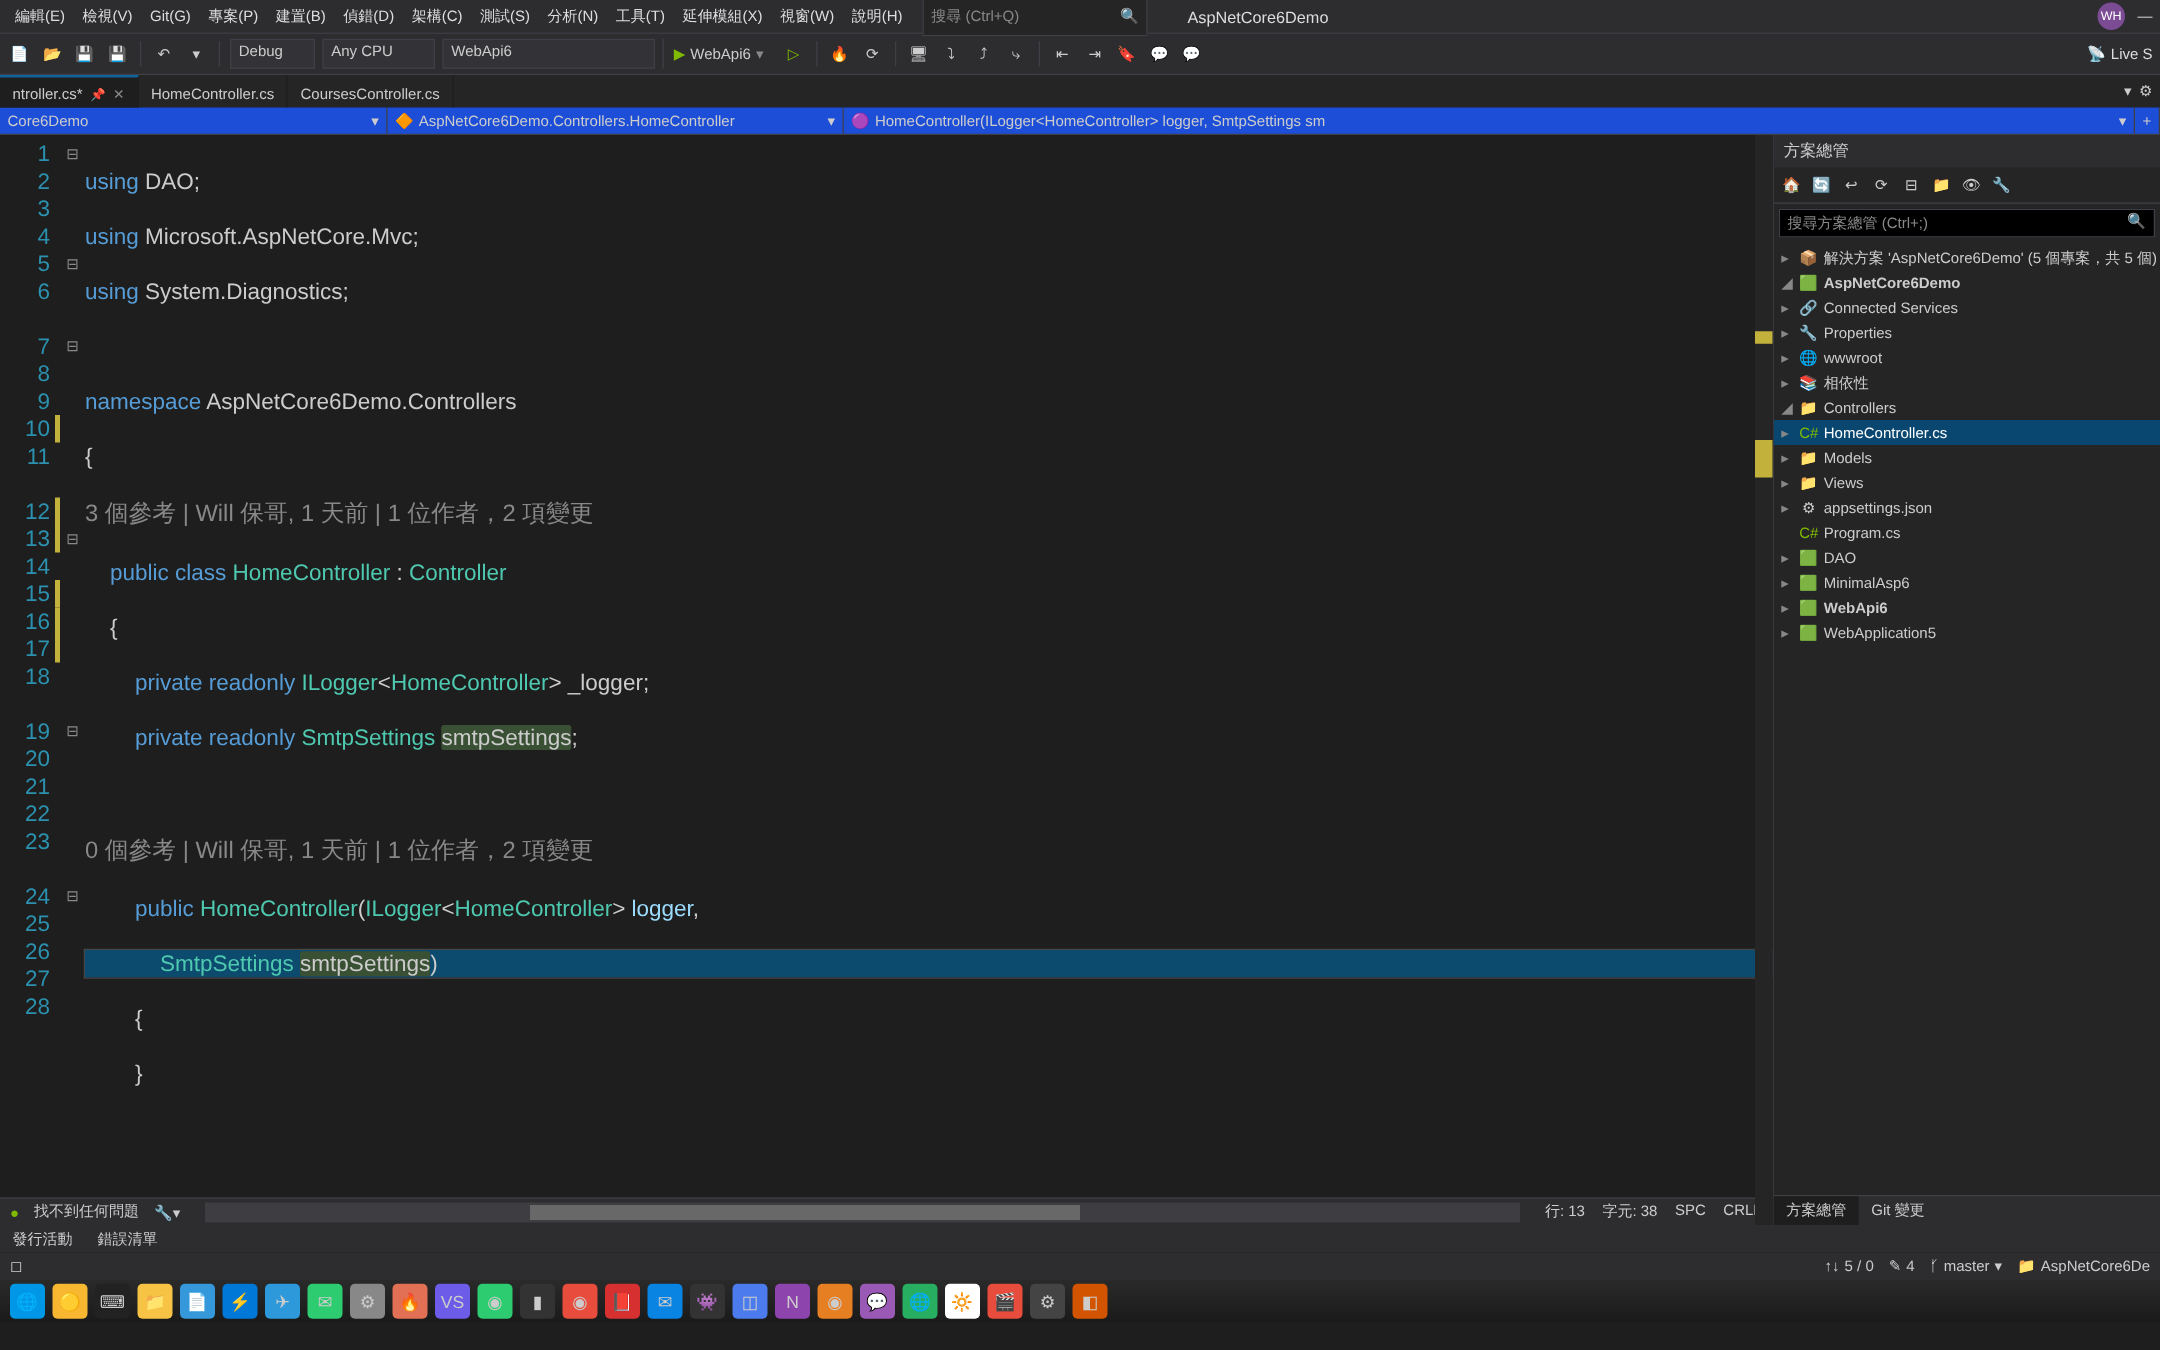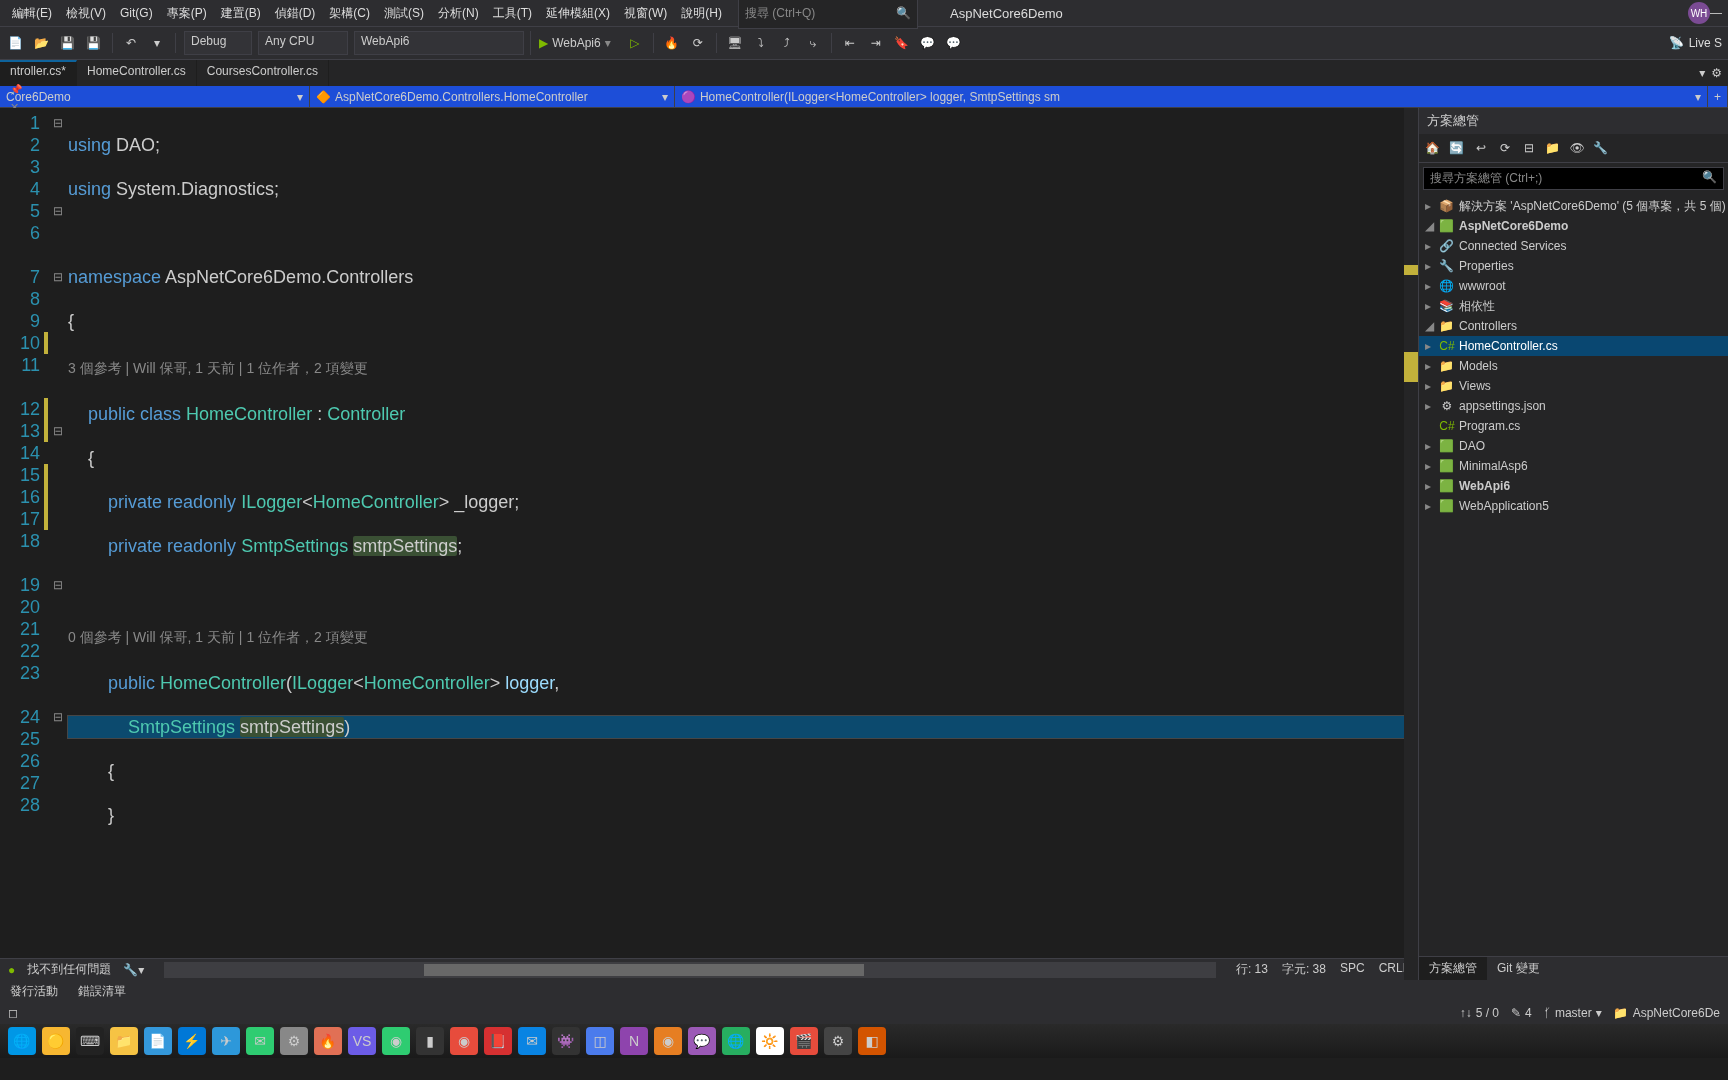--- a/index.html
+++ b/index.html
@@ -3,38 +3,38 @@
 <meta charset="utf-8">
 <style>
   * { margin: 0; padding: 0; box-sizing: border-box; font-family: 'Segoe UI', sans-serif; }
   body { background: #1e1e1e; color: #ccc; width: 1728px; height: 1080px; overflow: hidden; font-size: 12px; }
 
   
   .menubar { display: flex; align-items: center; background: #2d2d30; height: 26px; padding: 0 6px; gap: 2px; }
   .menubar .item { padding: 3px 6px; color: #ddd; font-size: 12px; cursor: pointer; }
   .menubar .search { margin-left: 8px; background: #252526; border: 1px solid #3f3f46; padding: 6px 6px; width: 180px; color: #888; display: flex; align-items: center; justify-content: space-between; }
   .menubar .title { margin-left: 30px; color: #ddd; font-size: 13px; }
-  .menubar .right { margin-left: auto; display: flex; align-items: center; }
+  .menubar .right { margin-left: auto; display: flex; align-items: center; gap: 10px; }
   .avatar { width: 22px; height: 22px; border-radius: 50%; background: #7b4b94; color: #fff; display: flex; align-items: center; justify-content: center; font-size: 10px; }
 
   
   .toolbar { display: flex; align-items: center; background: #2d2d30; height: 34px; border-top: 1px solid #3f3f46; border-bottom: 1px solid #3f3f46; padding: 0 6px; gap: 6px; }
   .toolbar .btn { width: 20px; height: 20px; display: flex; align-items: center; justify-content: center; color: #ccc; cursor: pointer; }
   .toolbar .sep { width: 1px; height: 20px; background: #3f3f46; margin: 0 2px; }
   .toolbar select, .toolbar .combo { background: #333337; border: 1px solid #3f3f46; color: #ccc; padding: 2px 6px; height: 24px; font-size: 12px; }
   .combo-debug { width: 68px; }
   .combo-cpu { width: 90px; }
   .combo-start { width: 170px; }
   .playbtn { display: flex; align-items: center; gap: 4px; padding: 2px 8px; height: 24px; color: #ccc; border-left:1px solid #3f3f46; }
   .playbtn .tri { color: #7fba00; }
   .live { margin-left: auto; display:flex; align-items:center; gap:4px; color:#ddd; }
 
   
   .tabs { display: flex; background: #252526; height: 26px; }
-  .tabs .tab { padding: 4px 10px; color: #ccc; font-size: 12px; cursor: pointer; border-right: 1px solid #1e1e1e; display: flex; align-items: flex-start; gap: 6px; flex-direction: column; }
+  .tabs .tab { padding: 4px 10px; color: #ccc; font-size: 12px; cursor: pointer; border-right: 1px solid #1e1e1e; display: flex; align-items: flex-end; gap: 6px; }
   .tabs .tab.active { background: #1e1e1e; border-top: 2px solid #0e639c; padding-top: 2px; }
   .tabs .tab .close { color: #888; font-size: 11px; }
   .tabs .tab .pin { color: #888; font-size: 10px; }
 
   
   .navrow { display: flex; background: #1d4ed8; height: 22px; border-bottom: 1px solid #3f3f46; }
   .navrow .cell { border-right: 1px solid #3f3f46; padding: 2px 6px; color: #ccc; font-size: 12px; display:flex; align-items:center; gap:4px;}
   .navrow .cell:nth-child(1){ width:310px;}
   .navrow .cell:nth-child(2){ width:365px;}
   .navrow .cell:nth-child(3){ flex:1;}
@@ -47,21 +47,21 @@
   .editor { flex: 1; display: flex; font-family: Consolas, monospace; font-size: 18px; line-height: 22px; overflow:hidden;}
   .gutter { width: 48px; text-align: right; color: #2b91af; padding-top:4px; }
   .gutter div { height: 22px; padding-right:8px;}
   .lens-gap { height: 27px; }
   .margin { width: 20px; padding-top:4px; }
   .margin div { height:22px; position:relative;}
   .margin .fold { color:#888; font-size:12px; cursor:pointer; display:flex;align-items:center;justify-content:center;}
   .margin .mod { position:absolute; left:-4px; top:0; width:4px; height:22px; background:#c2b13b;}
   .code { flex: 1; white-space: pre; padding-top:4px;}
   .code .line { height: 22px; }
-  .code .lens { color: #888; font-size: 14px; height: 27px; display:flex; align-items:flex-end; padding-bottom:2px;}
+  .code .lens { color: #888; font-size: 19px; height: 27px; display:flex; align-items:flex-end; padding-bottom:2px;}
   .code .current { background: #0c4a6e; outline:1px solid #464646; }
   .kw { color: #569cd6; }
   .type { color: #4ec9b0; }
   .ident { color:#9cdcfe; }
   .hl-ref { background:#3a5034; border-radius:2px; }
   .hl-sel { background:#264f78; }
 
   
   .scrollstrip { position:absolute; right:0; top:0; width:14px; height:100%; background:#252526;}
   .scrollstrip .mk { position:absolute; right:0; width:14px; height:4px; }
@@ -283,20 +283,21 @@
           <div></div>
         <div class="lens-gap"></div>
         <div class="fold">⊟</div>
           <div></div>
           <div></div>
           <div></div>
           <div></div>
       </div>
       <div class="code">
 <div class="line"><span class="kw">using</span> DAO;</div>
+<div class="line"><span class="kw">using</span> Microsoft.AspNetCore.Mvc;</div>
 <div class="line"><span class="kw">using</span> System.Diagnostics;</div>
 <div class="line"></div>
 <div class="line"><span class="kw">namespace</span> AspNetCore6Demo.Controllers</div>
 <div class="line">{</div>
 <div class="lens">    <span>3 個參考 | Will 保哥, 1 天前 | 1 位作者，2 項變更</span></div>
 <div class="line">    <span class="kw">public</span> <span class="kw">class</span> <span class="type">HomeController</span> : <span class="type">Controller</span></div>
 <div class="line">    {</div>
 <div class="line">        <span class="kw">private</span> <span class="kw">readonly</span> <span class="type">ILogger</span>&lt;<span class="type">HomeController</span>&gt; _logger;</div>
 <div class="line">        <span class="kw">private</span> <span class="kw">readonly</span> <span class="type">SmtpSettings</span> <span class="hl-ref">smtpSettings</span>;</div>
 <div class="line"></div>

